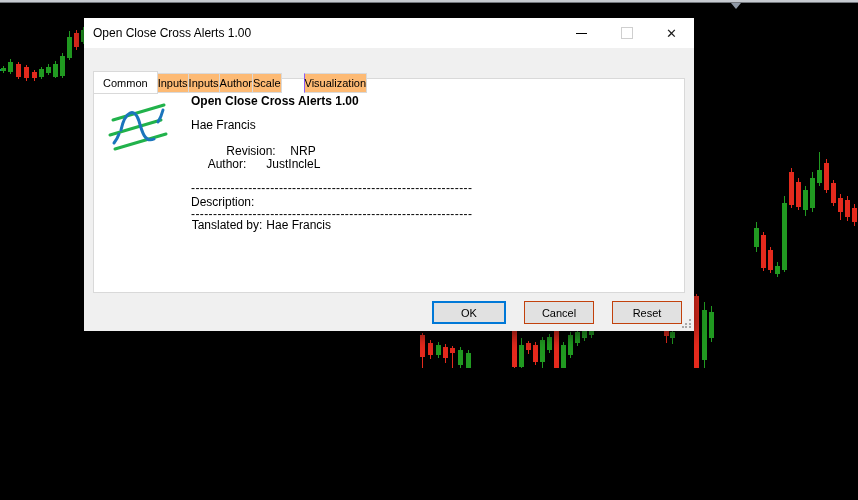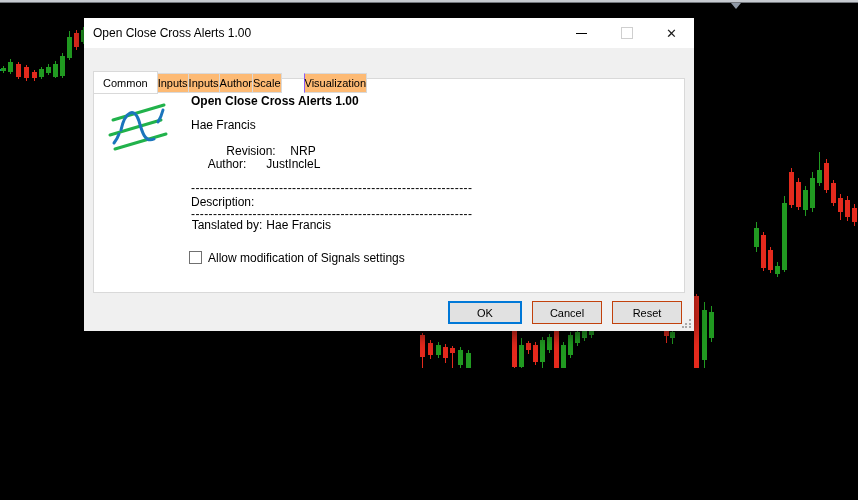--- a/index.html
+++ b/index.html
@@ -35,21 +35,21 @@
   .ind-title{top:16px;font-size:12px;font-weight:bold;}
   .copyright{top:40px;}
   .fld1{top:66px;margin-left:24px;} .fld2{top:79px;} .fld3{top:92px;margin-top:48px;}
   .flabel{display:inline-block;width:72px;}
   .sep1{top:103px;letter-spacing:.4px;} .desc{top:117px;} .sep2{top:129px;letter-spacing:.4px;}
   .strat{top:143px;} .risk{top:155px;}
   .cbrow{top:172px;left:95px;display:flex;align-items:center;}
   .cb{width:13px;height:13px;border:1px solid #707070;background:#fff;margin-right:6px;box-sizing:border-box;}
 
   
-  .btnrow{position:absolute;right:12px;top:283px;display:flex;gap:10px;}
+  .btnrow{position:absolute;right:12px;top:283px;display:flex;gap:18px;}
   .btn{width:70px;height:23px;background:#e1e1e1;border:1px solid #c2410c;font-size:11px;color:#000;
        display:flex;align-items:center;justify-content:center;box-sizing:border-box;
        font-family:"Liberation Sans",sans-serif;}
   .btn.primary{width:74px;border:2px solid #0078d7;}
   .grip{position:absolute;right:3px;bottom:3px;width:9px;height:9px;}
 </style>
 </head>
 <body>
 
 <div id="screen">
@@ -278,24 +278,20 @@
       </div>
       <div class="row fld3">
         <span class="flabel">Tanslated by:</span>
         <span>Hae Francis</span>
       </div>
 
       <div class="row sep1">----------------------------------------------------------------</div>
       <div class="row desc">Description:</div>
       <div class="row sep2">----------------------------------------------------------------</div>
 
-      <div class="row cbrow">
-        <span class="cb"></span>
-        <span>Allow modification of Signals settings</span>
-      </div>
     </div>
 
     <div class="btnrow">
       <div class="btn primary">OK</div>
       <div class="btn">Cancel</div>
       <div class="btn">Reset</div>
     </div>
 
     <svg class="grip" width="9" height="9" xmlns="http://www.w3.org/2000/svg">
       <g fill="#a9a9a9">

